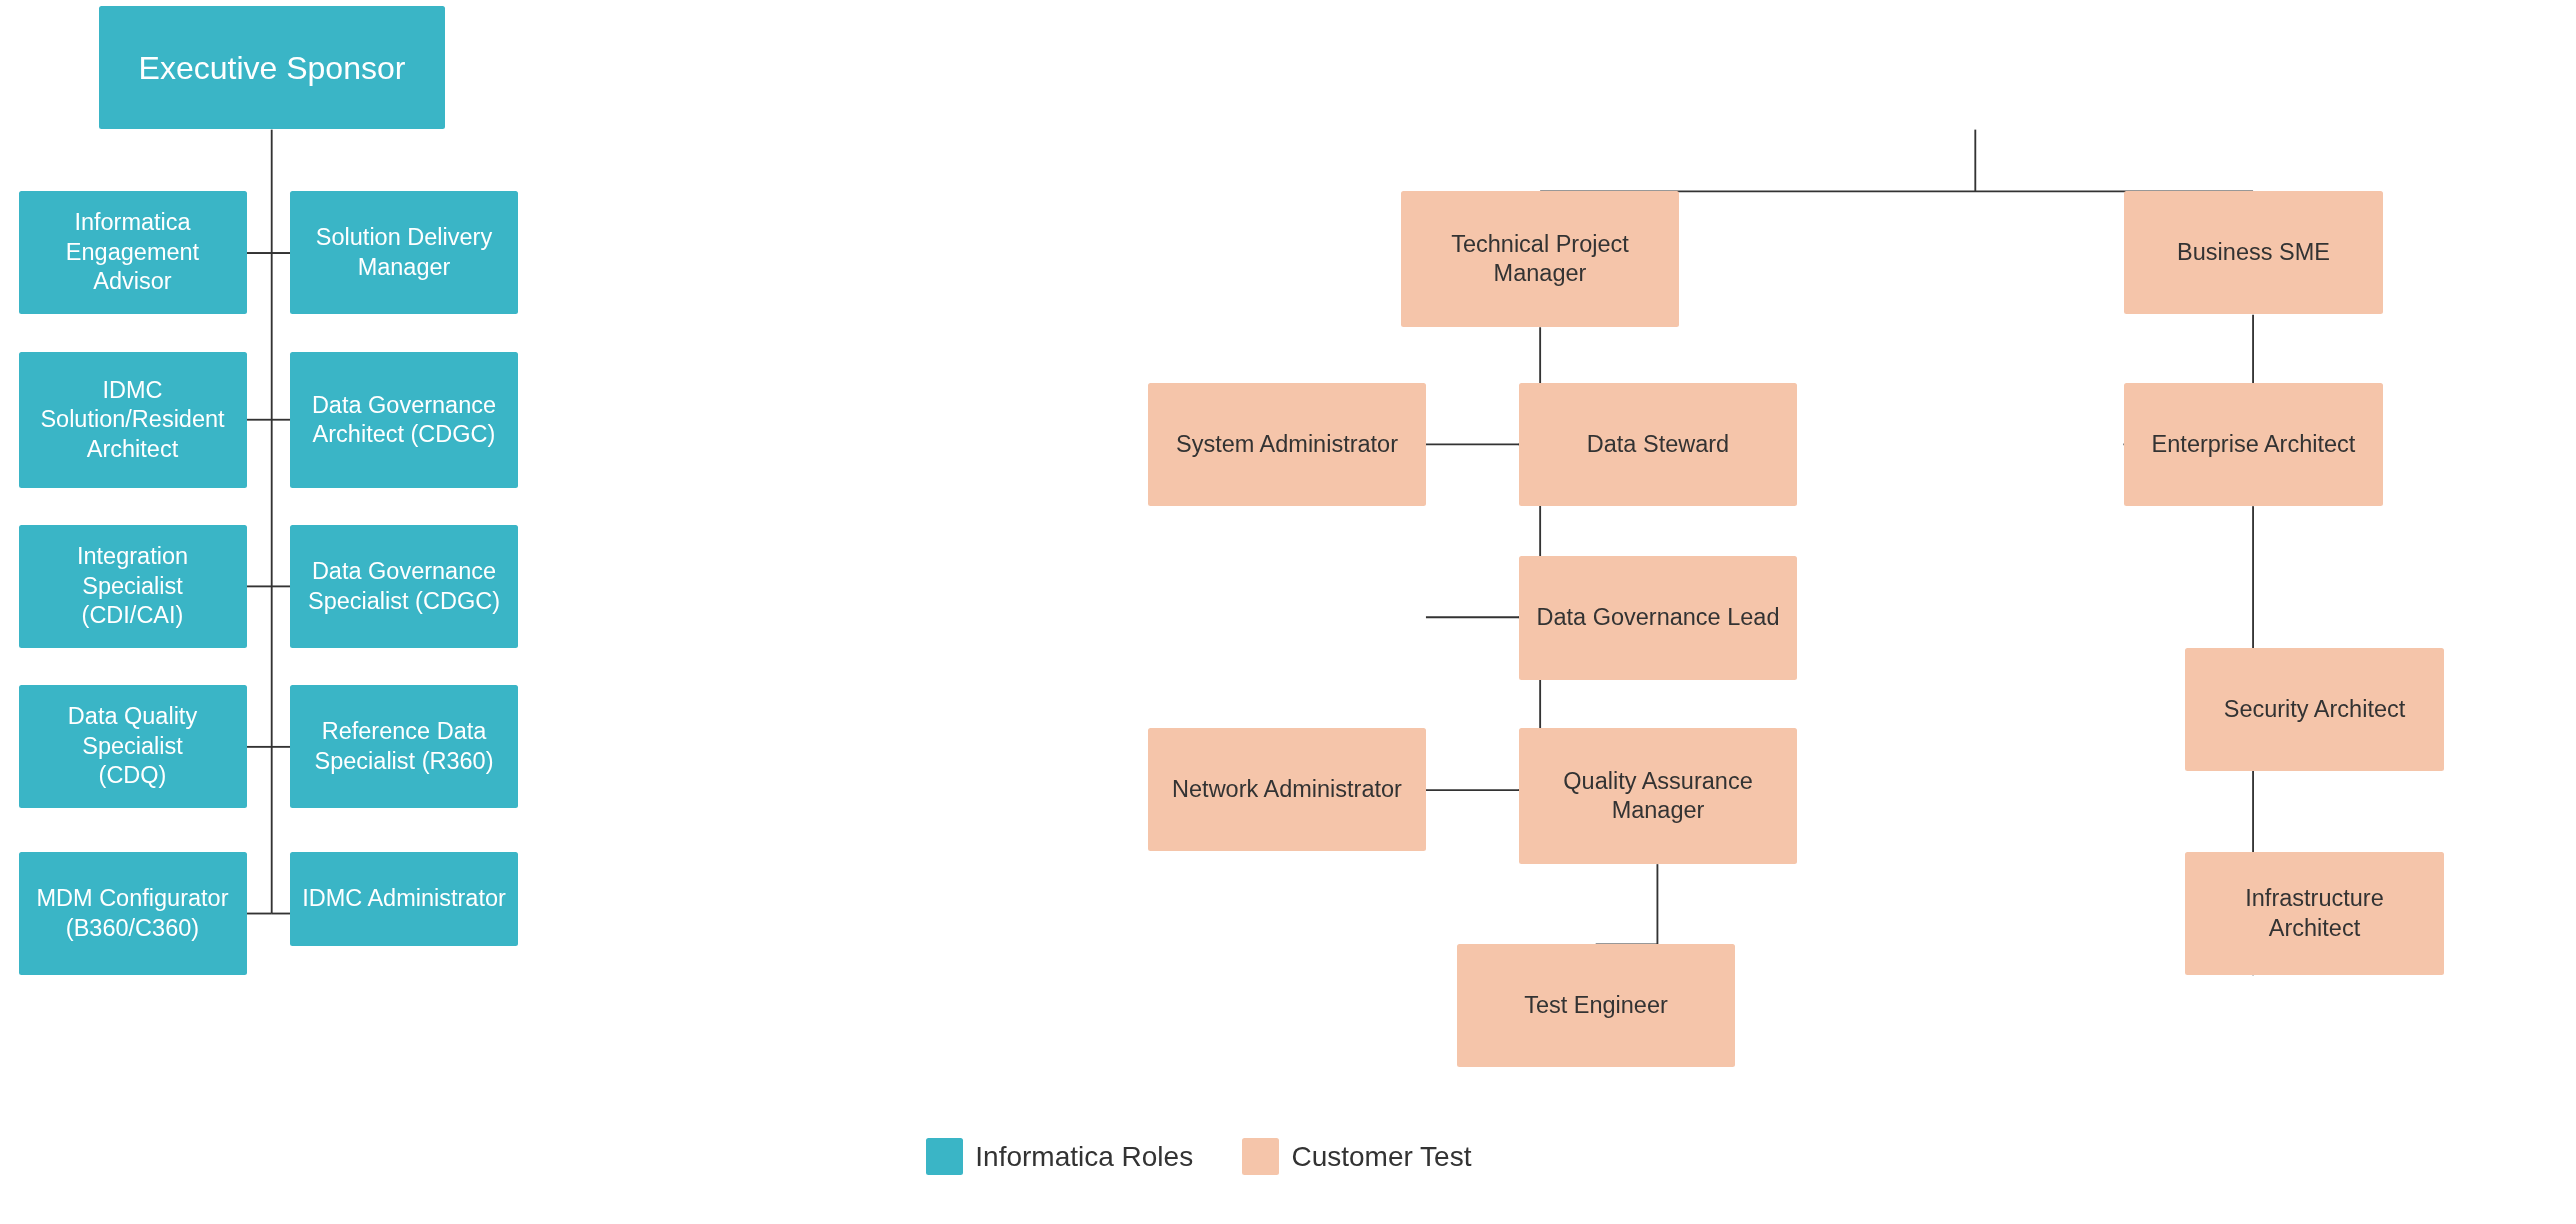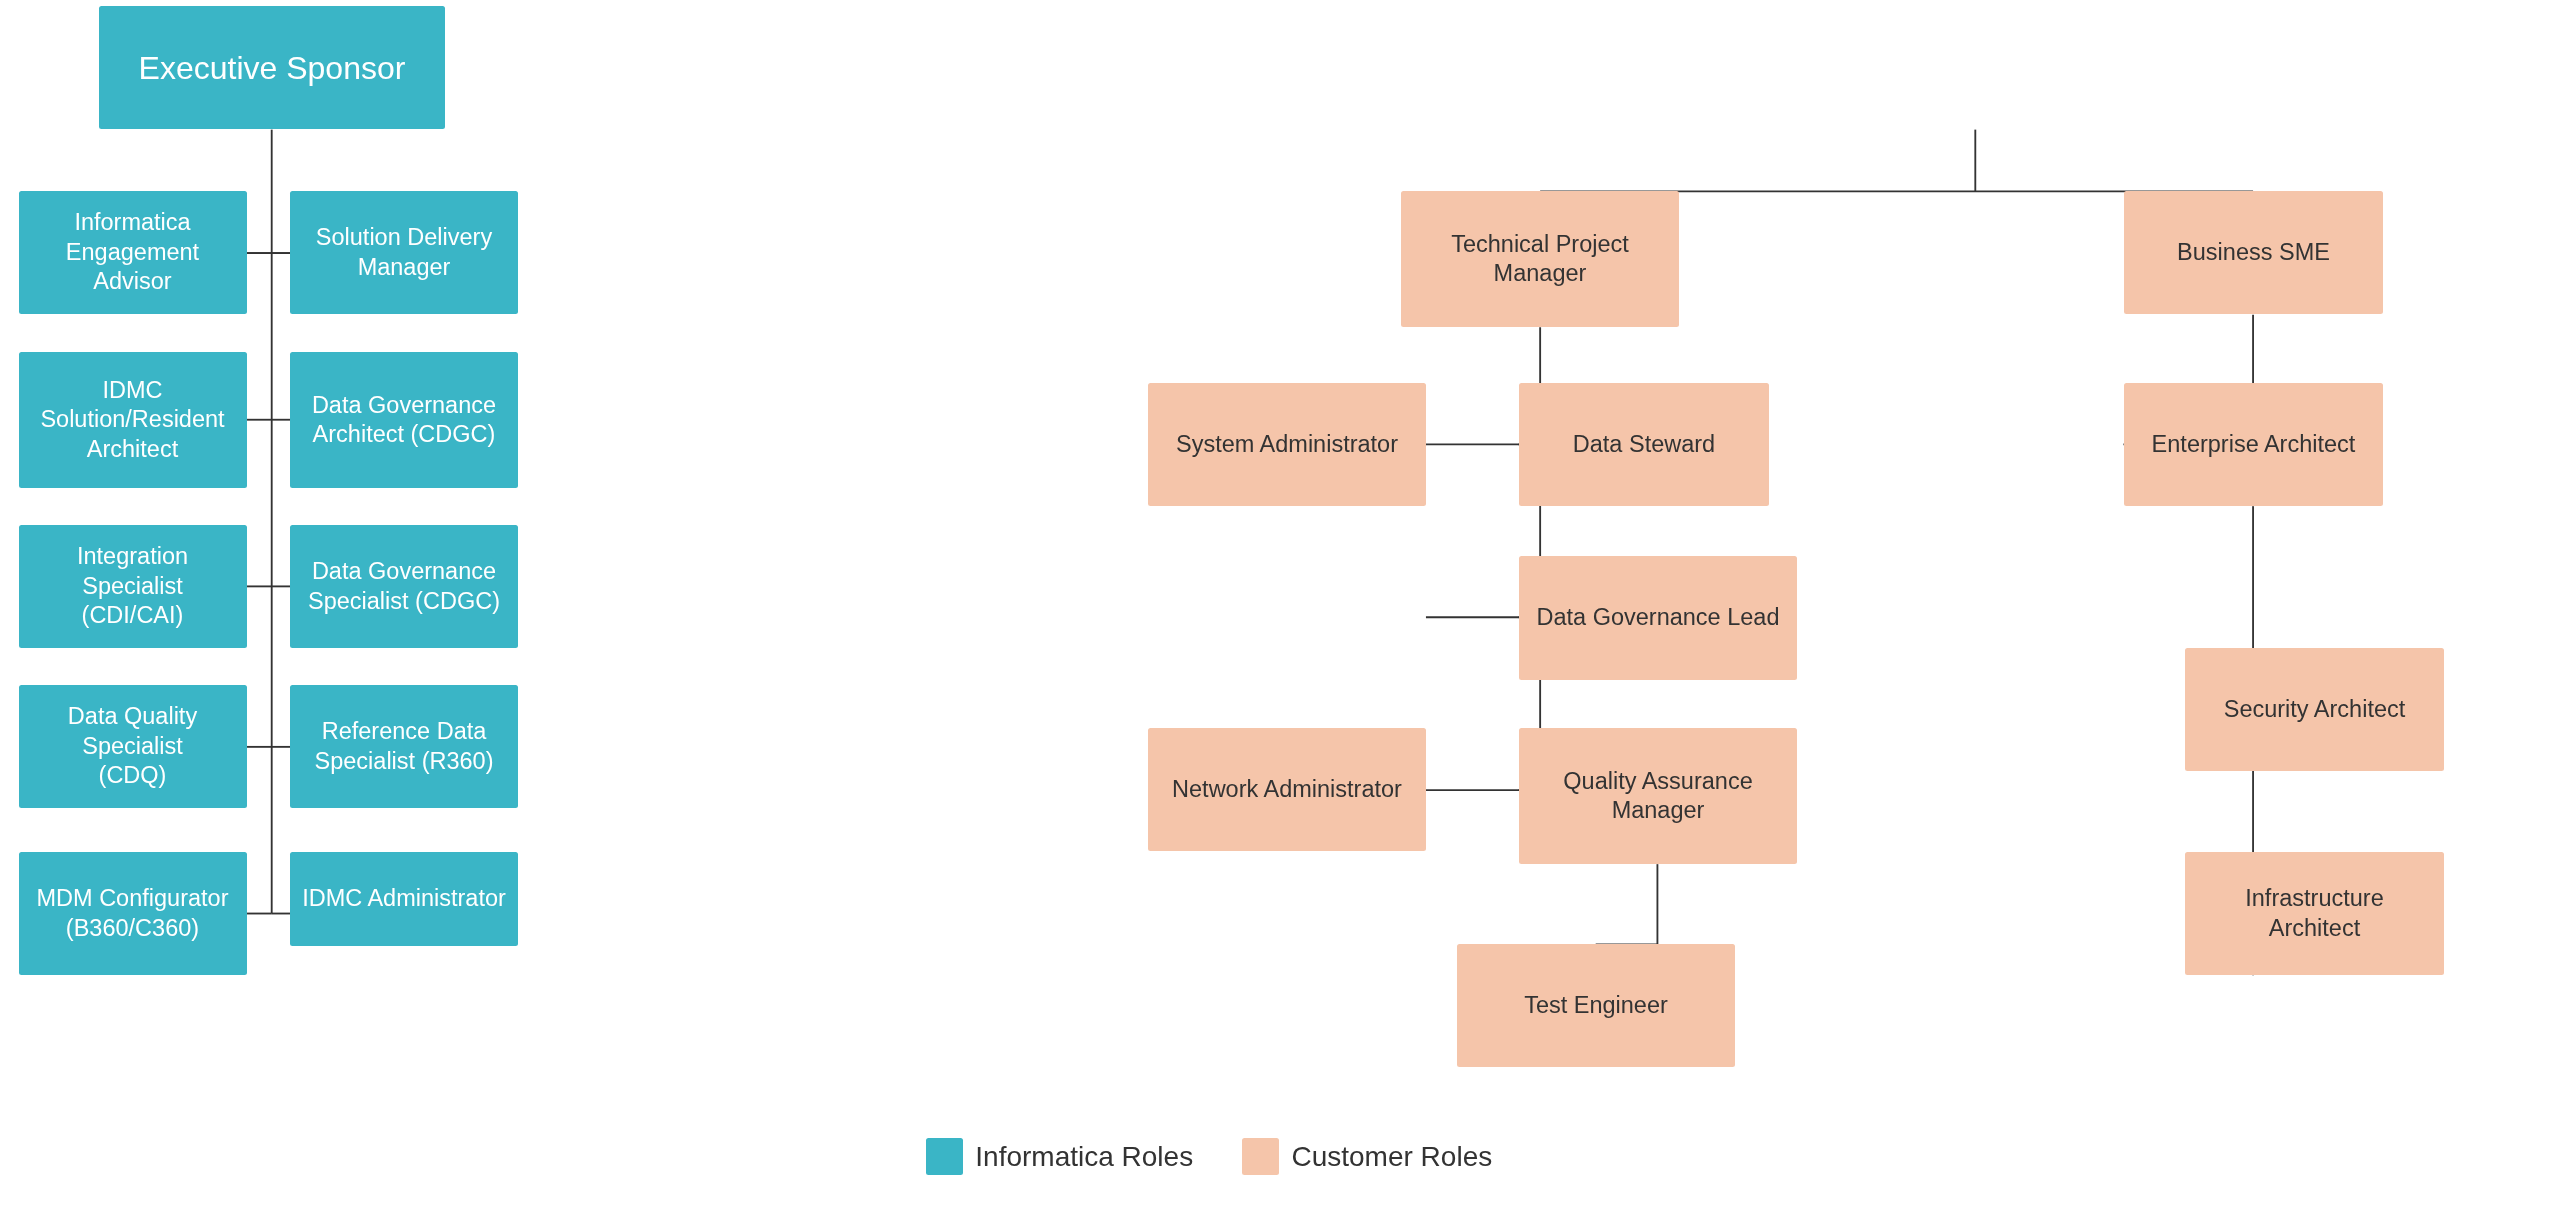--- a/index.html
+++ b/index.html
@@ -170,21 +170,21 @@
 
   <div class="node node-teal" style="left:290px; top:852px; width:228px; height:94px;">IDMC Administrator</div>
 
 
   <div class="node node-peach" style="left:1401px; top:191px; width:278px; height:136px;">Technical Project<br>Manager</div>
 
   <div class="node node-peach" style="left:2124px; top:191px; width:259px; height:123px;">Business SME</div>
 
   <div class="node node-peach" style="left:1148px; top:383px; width:278px; height:123px;">System Administrator</div>
 
-  <div class="node node-peach" style="left:1519px; top:383px; width:250px; height:123px;">Data Steward</div>
+  <div class="node node-peach" style="left:1519px; top:383px; width:278px; height:123px;">Data Steward</div>
 
   <div class="node node-peach" style="left:2124px; top:383px; width:259px; height:123px;">Enterprise Architect</div>
 
 
   <div class="node node-peach" style="left:1519px; top:556px; width:278px; height:124px;">Data Governance Lead</div>
 
   <div class="node node-peach" style="left:2185px; top:648px; width:259px; height:123px;">Security Architect</div>
 
   <div class="node node-peach" style="left:1148px; top:728px; width:278px; height:123px;">Network Administrator</div>
 
@@ -194,18 +194,18 @@
 
   <div class="node node-peach" style="left:1457px; top:944px; width:278px; height:123px;">Test Engineer</div>
 
   <div class="legend">
     <div class="legend-item">
       <div class="legend-swatch" style="background:#3ab5c6;"></div>
       <span>Informatica Roles</span>
     </div>
     <div class="legend-item">
       <div class="legend-swatch" style="background:#f5c5aa;"></div>
-      <span>Customer Roles</span>
+      <span>Customer Test</span>
     </div>
   </div>
 
 </div>
 
 
 </body></html>

